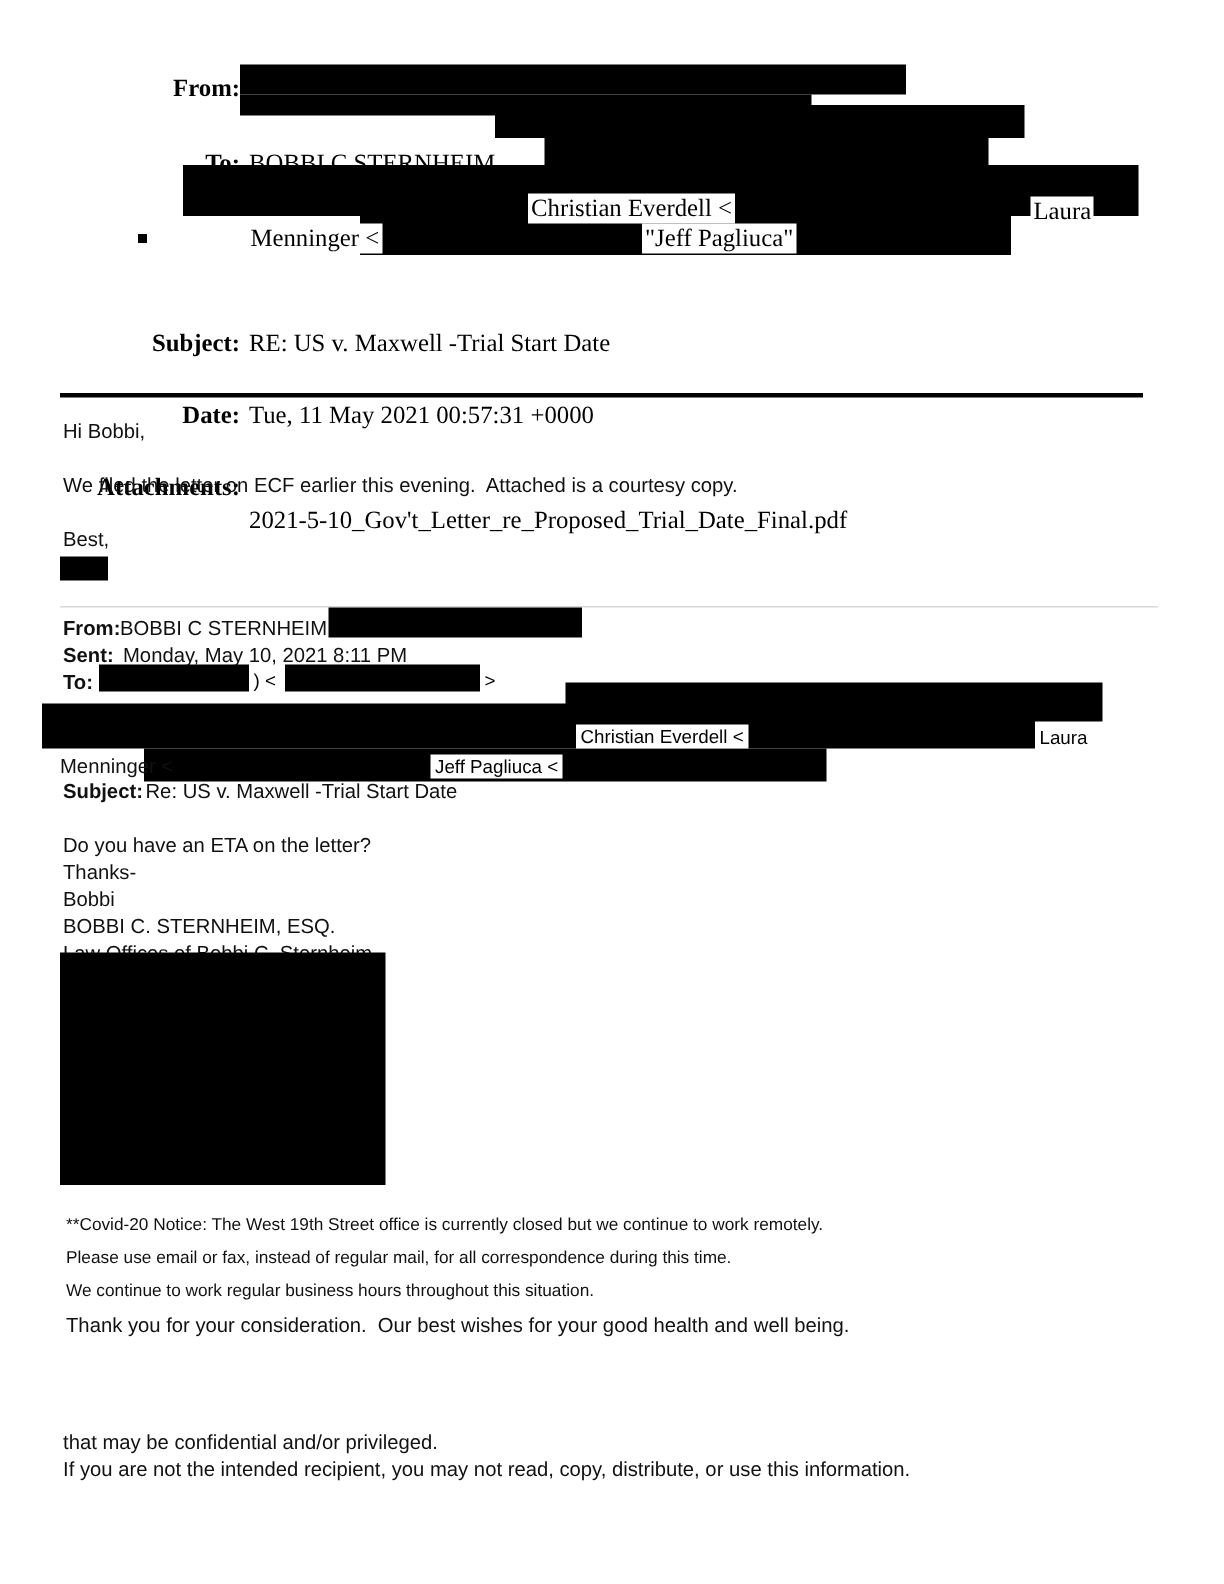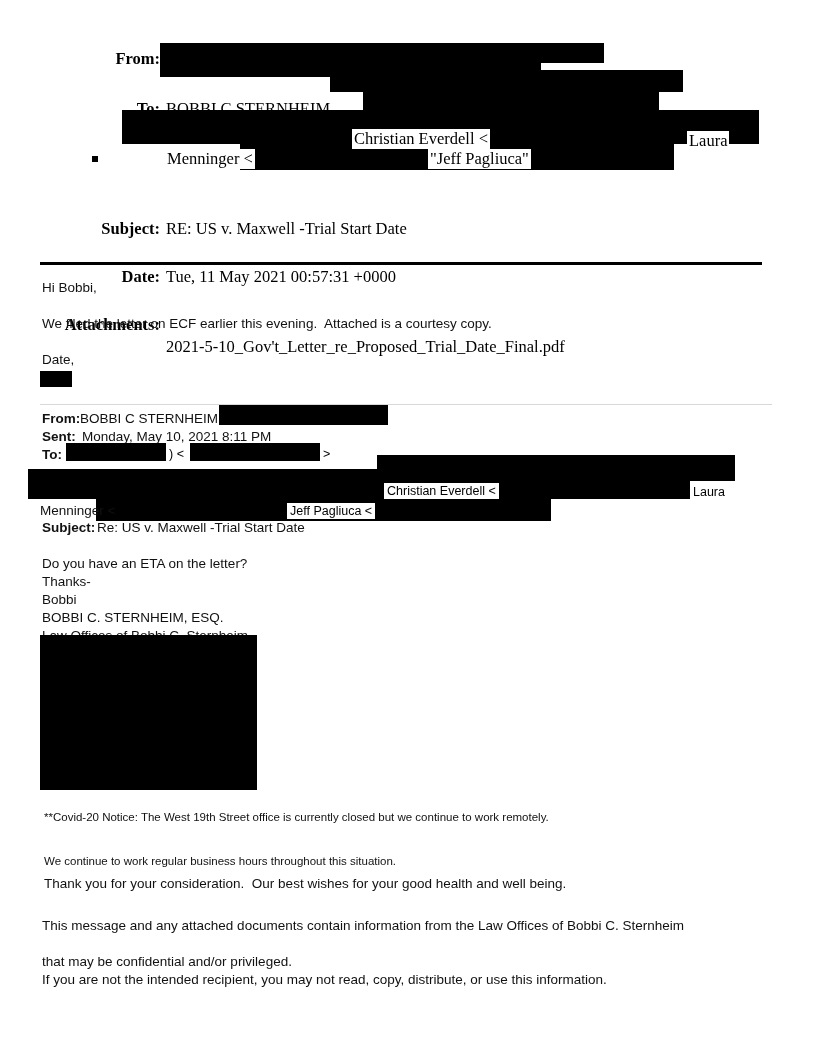--- a/index.html
+++ b/index.html
@@ -165,21 +165,21 @@
 
   <span class="inline-label-serif" style="left:352px; top:129px;">Christian Everdell &lt;</span>
   <span class="inline-label-serif" style="left:687px; top:131px;">Laura</span>
   <span class="inline-label-serif" style="left:165px; top:149px;">Menninger &lt;</span>
   <span class="inline-label-serif" style="left:428px; top:149px;">"Jeff Pagliuca"</span>
 
   <div class="rule"></div>
 
   <div class="body-text" style="left:42px; top:280px;">Hi Bobbi,</div>
   <div class="body-text" style="left:42px; top:316px;">We filed the letter on ECF earlier this evening.  Attached is a courtesy copy.</div>
-  <div class="body-text" style="left:42px; top:352px;">Date,</div>
+  <div class="body-text" style="left:42px; top:352px;">Best,</div>
   <div class="redact" style="left:40px; top:371px; width:32px; height:16px;"></div>
 
   <div class="thin-rule" style="top:404px;"></div>
 
   <div class="body-text body-bold" style="left:42px; top:411px;">From:</div>
   <div class="body-text" style="left:80px; top:411px;">BOBBI C STERNHEIM &lt;</div>
   <div class="redact" style="left:219px; top:405px; width:169px; height:20px;"></div>
 
   <div class="body-text body-bold" style="left:42px; top:429px;">Sent:</div>
   <div class="body-text" style="left:82px; top:429px;">Monday, May 10, 2021 8:11 PM</div>
@@ -204,21 +204,21 @@
 
   <div class="body-text" style="left:42px; top:556px;">Do you have an ETA on the letter?</div>
   <div class="body-text" style="left:42px; top:574px;">Thanks-</div>
   <div class="body-text" style="left:42px; top:592px;">Bobbi</div>
   <div class="body-text" style="left:42px; top:610px;">BOBBI C. STERNHEIM, ESQ.</div>
   <div class="body-text" style="left:42px; top:628px;">Law Offices of Bobbi C. Sternheim</div>
 
   <div class="sig-block"></div>
 
   <div class="small-note" style="left:44px; top:811px;">**Covid-20 Notice: The West 19th Street office is currently closed but we continue to work remotely.</div>
+  <div class="small-note" style="left:44px; top:833px;">Please use email or fax, instead of regular mail, for all correspondence during this time.</div>
   <div class="small-note" style="left:44px; top:855px;">We continue to work regular business hours throughout this situation.</div>
 
   <div class="body-text" style="left:44px; top:876px;">Thank you for your consideration.  Our best wishes for your good health and well being.</div>
 
-  <div class="body-text" style="left:42px; top:918px;">This message and any attached documents contain information from the Law Offices of Bobbi C. Sternheim</div>
   <div class="body-text" style="left:42px; top:954px;">that may be confidential and/or privileged.</div>
   <div class="body-text" style="left:42px; top:972px;">If you are not the intended recipient, you may not read, copy, distribute, or use this information.</div>
 
 </div>
 
 </body></html>

